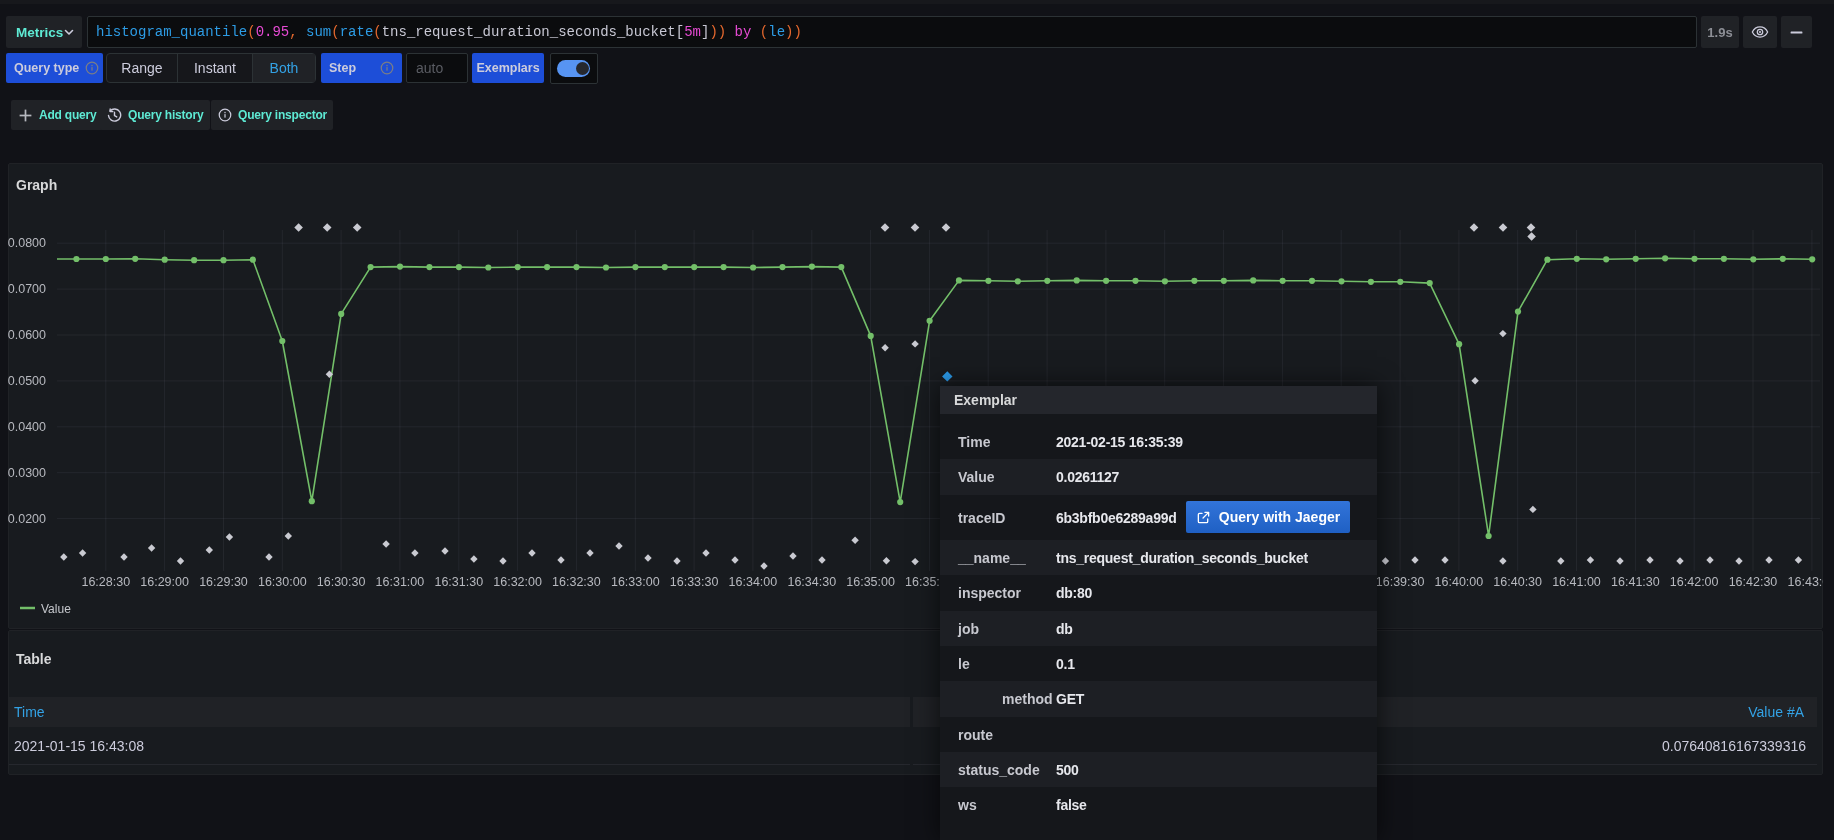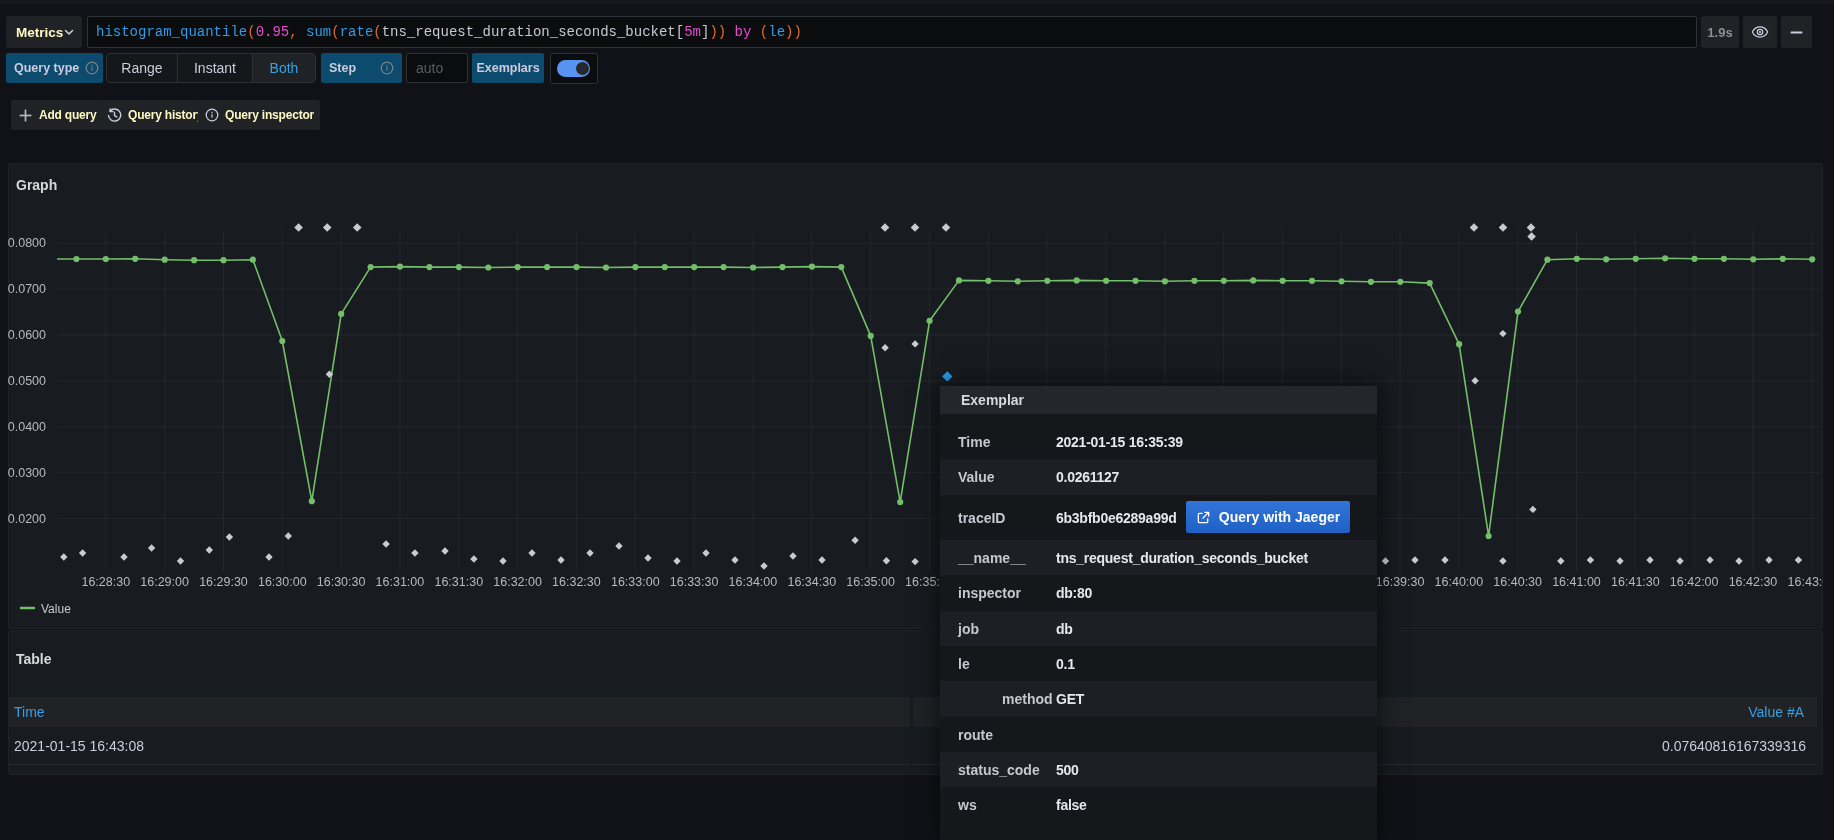--- a/index.html
+++ b/index.html
@@ -1,19 +1,19 @@
 <!DOCTYPE html>
 <html><head><meta charset="utf-8"><style>
 *{margin:0;padding:0;box-sizing:border-box}
 html,body{width:1834px;height:840px;background:#111217;overflow:hidden;
 font-family:"Liberation Sans",sans-serif;color:#ccccdc;position:relative}
 .abs{position:absolute}
 .btn{background:#202226;border-radius:2px;display:flex;align-items:center;
-font-size:14px;color:#fef9c3;white-space:nowrap}
-.lblbox{background:#0c4a6e;border-radius:2px;display:flex;align-items:center;
+font-size:14px;color:#5eead4;white-space:nowrap}
+.lblbox{background:#1d4ed8;border-radius:2px;display:flex;align-items:center;
 justify-content:space-between;font-size:12.5px;font-weight:600;color:#ccccdc;
 padding:0 8px;white-space:nowrap;gap:6px}
 .seg{display:flex;align-items:center;justify-content:center;font-size:14px;
 height:100%;border-right:1px solid #2c3235}
 svg{flex:none}
 .b3{font-size:12px;padding:0 7px;gap:6px;font-weight:600;letter-spacing:-0.2px}
 .ax{font-size:12.5px}
 .tlab{left:958px;width:95px;display:flex;align-items:center;font-size:14px;
 font-weight:600;color:#c7c8cf}
 .tval{left:1056px;width:315px;display:flex;align-items:center;font-size:14px;
@@ -63,21 +63,21 @@
 
 <div class="abs btn b3" style="left:11px;top:100px;width:92px;height:30px"><svg width="15" height="15" viewBox="0 0 14 14">
       <rect x="6.2" y="1.5" width="1.6" height="11" fill="#b6b8be"></rect>
       <rect x="1.5" y="6.2" width="11" height="1.6" fill="#b6b8be"></rect>
     </svg>Add query</div>
 <div class="abs btn b3" style="left:100px;top:100px;width:110px;height:30px"><svg width="15" height="15" viewBox="0 0 16 16" fill="none">
       <path d="M3.2 3.2A6.5 6.5 0 1 1 1.6 8" stroke="#ccccdc" stroke-width="1.5" fill="none" stroke-linecap="round"></path>
       <path d="M3.4 1v2.8h2.8" stroke="#ccccdc" stroke-width="1.5" fill="none" stroke-linecap="round" stroke-linejoin="round"></path>
       <path d="M8 4.6V8l2.4 1.5" stroke="#ccccdc" stroke-width="1.5" stroke-linecap="round"></path>
     </svg>Query history</div>
-<div class="abs btn b3" style="left:198px;top:100px;width:122px;height:30px"><svg width="14" height="14" viewBox="0 0 16 16" fill="none">
+<div class="abs btn b3" style="left:211px;top:100px;width:122px;height:30px"><svg width="14" height="14" viewBox="0 0 16 16" fill="none">
       <circle cx="8" cy="8" r="6.6" stroke="#ccccdc" stroke-width="1.4"></circle>
       <rect x="7.3" y="7" width="1.4" height="4" fill="#ccccdc"></rect>
       <rect x="7.3" y="4.4" width="1.4" height="1.6" fill="#ccccdc"></rect>
     </svg>Query inspector</div>
 
 <div class="abs" style="left:8px;top:163px;width:1815px;height:466px;background:#181b1f;border:1px solid #202226;border-radius:2px"></div>
 <div class="abs" style="left:16px;top:177px;font-size:14px;font-weight:600;color:#d8d9da">Graph</div>
 <svg class="abs" style="left:8px;top:163px" width="1815" height="466" viewBox="8 163 1815 466">
 <line x1="57" y1="243.2" x2="1820" y2="243.2" stroke="rgba(204,204,220,0.07)" stroke-width="1"></line>
     <line x1="57" y1="289.1" x2="1820" y2="289.1" stroke="rgba(204,204,220,0.07)" stroke-width="1"></line>
@@ -279,24 +279,24 @@
 </svg>
 
 <div class="abs" style="left:8px;top:630px;width:1815px;height:145px;background:#181b1f;border:1px solid #202226;border-radius:2px"></div>
 <div class="abs" style="left:16px;top:651px;font-size:14px;font-weight:600;color:#d8d9da">Table</div>
 <div class="abs" style="left:9px;top:697px;width:901px;height:30px;background:#202226;display:flex;align-items:center;padding-left:5px;font-size:14px;color:#33a2e5">Time</div>
 <div class="abs" style="left:913px;top:697px;width:904px;height:30px;background:#202226;display:flex;align-items:center;justify-content:flex-end;padding-right:13px;font-size:14px;color:#33a2e5">Value #A</div>
 <div class="abs" style="left:9px;top:727px;width:901px;height:38px;border-bottom:1px solid #26282e;display:flex;align-items:center;padding-left:5px;font-size:14px">2021-01-15 16:43:08</div>
 <div class="abs" style="left:913px;top:727px;width:904px;height:38px;border-bottom:1px solid #26282e;display:flex;align-items:center;justify-content:flex-end;padding-right:11px;font-size:14px">0.07640816167339316</div>
 
 <div class="abs" style="left:940px;top:386px;width:437px;height:454px;background:#15171b;box-shadow:0 0 24px rgba(0,0,0,0.65)"></div>
-<div class="abs" style="left:940px;top:386px;width:437px;height:28px;background:#24262c;display:flex;align-items:center;padding-left:21px;font-size:14px;font-weight:700;color:#d8d9da">Exemplar</div>
+<div class="abs" style="left:940px;top:386px;width:437px;height:28px;background:#24262c;display:flex;align-items:center;padding-left:14px;font-size:14px;font-weight:700;color:#d8d9da">Exemplar</div>
 <div class="abs" style="left:940px;top:424px;width:437px;height:35px;"></div>
 <div class="abs tlab" style="top:424px;height:35px;">Time</div>
-<div class="abs tval" style="top:424px;height:35px;">2021-01-15 16:35:39</div>
+<div class="abs tval" style="top:424px;height:35px;">2021-02-15 16:35:39</div>
 <div class="abs" style="left:940px;top:459px;width:437px;height:36px;background:#1d1f24;"></div>
 <div class="abs tlab" style="top:459px;height:36px;">Value</div>
 <div class="abs tval" style="top:459px;height:36px;">0.0261127</div>
 <div class="abs" style="left:940px;top:495px;width:437px;height:45px;"></div>
 <div class="abs tlab" style="top:495px;height:45px;">traceID</div>
 <div class="abs tval" style="top:495px;height:45px;">6b3bfb0e6289a99d</div>
 <div class="abs" style="left:940px;top:540px;width:437px;height:35px;background:#1d1f24;"></div>
 <div class="abs tlab" style="top:540px;height:35px;">__name__</div>
 <div class="abs tval" style="top:540px;height:35px;">tns_request_duration_seconds_bucket</div>
 <div class="abs" style="left:940px;top:575px;width:437px;height:36px;"></div>

